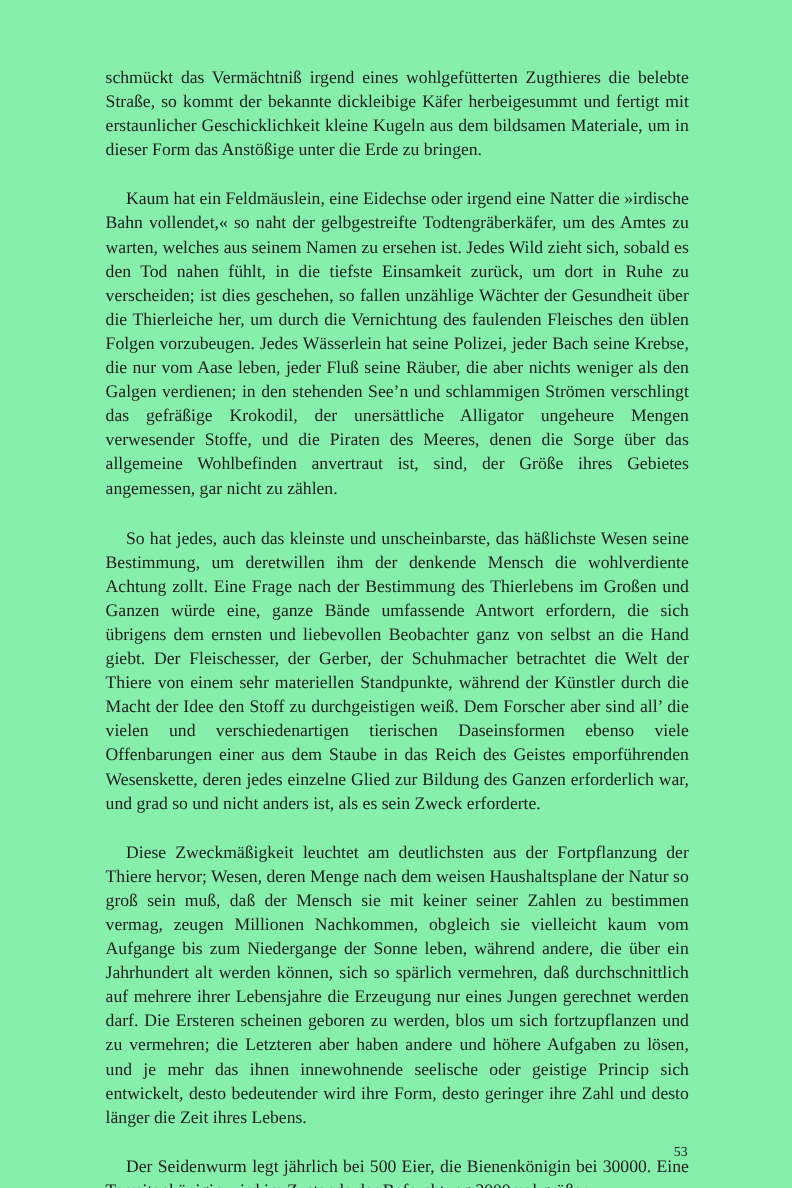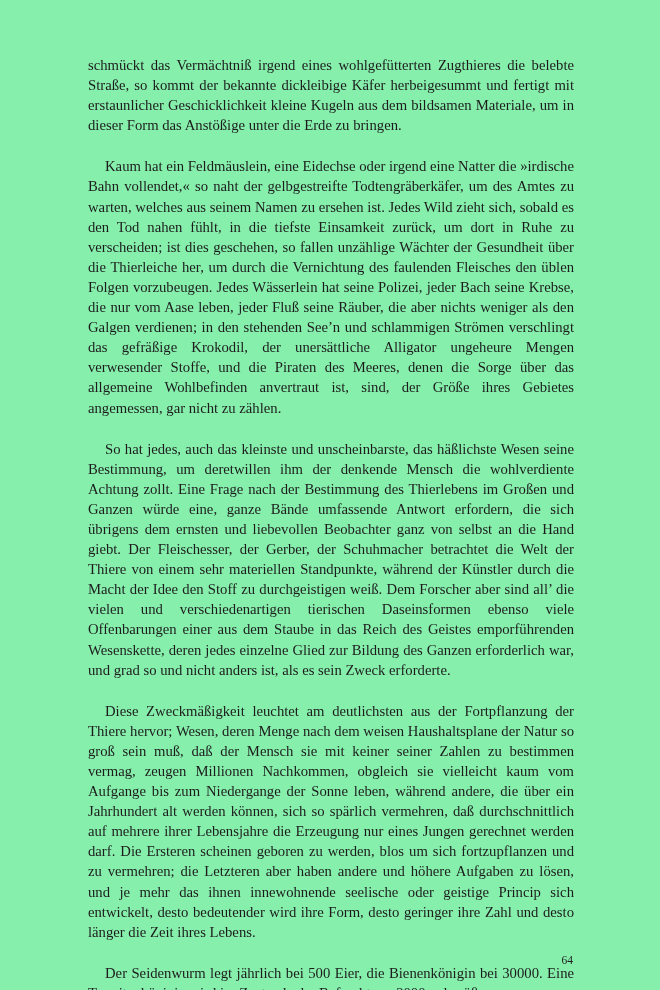--- a/index.html
+++ b/index.html
@@ -53,14 +53,14 @@
 <body>
 
 <div class="page">
   <div class="text-block">
       <p class="para">schmückt das Vermächtniß irgend eines wohlgefütterten Zugthieres die belebte Straße, so kommt der bekannte dickleibige Käfer herbeigesummt und fertigt mit erstaunlicher Geschicklichkeit kleine Kugeln aus dem bildsamen Materiale, um in dieser Form das Anstößige unter die Erde zu bringen.</p>
       <p class="para indent">Kaum hat ein Feldmäuslein, eine Eidechse oder irgend eine Natter die »irdische Bahn vollendet,« so naht der gelbgestreifte Todtengräberkäfer, um des Amtes zu warten, welches aus seinem Namen zu ersehen ist. Jedes Wild zieht sich, sobald es den Tod nahen fühlt, in die tiefste Einsamkeit zurück, um dort in Ruhe zu verscheiden; ist dies geschehen, so fallen unzählige Wächter der Gesundheit über die Thierleiche her, um durch die Vernichtung des faulenden Fleisches den üblen Folgen vorzubeugen. Jedes Wässerlein hat seine Polizei, jeder Bach seine Krebse, die nur vom Aase leben, jeder Fluß seine Räuber, die aber nichts weniger als den Galgen verdienen; in den stehenden See’n und schlammigen Strömen verschlingt das gefräßige Krokodil, der unersättliche Alligator ungeheure Mengen verwesender Stoffe, und die Piraten des Meeres, denen die Sorge über das allgemeine Wohlbefinden anvertraut ist, sind, der Größe ihres Gebietes angemessen, gar nicht zu zählen.</p>
       <p class="para indent">So hat jedes, auch das kleinste und unscheinbarste, das häßlichste Wesen seine Bestimmung, um deretwillen ihm der denkende Mensch die wohlverdiente Achtung zollt. Eine Frage nach der Bestimmung des Thierlebens im Großen und Ganzen würde eine, ganze Bände umfassende Antwort erfordern, die sich übrigens dem ernsten und liebevollen Beobachter ganz von selbst an die Hand giebt. Der Fleischesser, der Gerber, der Schuhmacher betrachtet die Welt der Thiere von einem sehr materiellen Standpunkte, während der Künstler durch die Macht der Idee den Stoff zu durchgeistigen weiß. Dem Forscher aber sind all’ die vielen und verschiedenartigen tierischen Daseinsformen ebenso viele Offenbarungen einer aus dem Staube in das Reich des Geistes emporführenden Wesenskette, deren jedes einzelne Glied zur Bildung des Ganzen erforderlich war, und grad so und nicht anders ist, als es sein Zweck erforderte.</p>
       <p class="para indent">Diese Zweckmäßigkeit leuchtet am deutlichsten aus der Fortpflanzung der Thiere hervor; Wesen, deren Menge nach dem weisen Haushaltsplane der Natur so groß sein muß, daß der Mensch sie mit keiner seiner Zahlen zu bestimmen vermag, zeugen Millionen Nachkommen, obgleich sie vielleicht kaum vom Aufgange bis zum Niedergange der Sonne leben, während andere, die über ein Jahrhundert alt werden können, sich so spärlich vermehren, daß durchschnittlich auf mehrere ihrer Lebensjahre die Erzeugung nur eines Jungen gerechnet werden darf. Die Ersteren scheinen geboren zu werden, blos um sich fortzupflanzen und zu vermehren; die Letzteren aber haben andere und höhere Aufgaben zu lösen, und je mehr das ihnen innewohnende seelische oder geistige Princip sich entwickelt, desto bedeutender wird ihre Form, desto geringer ihre Zahl und desto länger die Zeit ihres Lebens.</p>
       <p class="para indent">Der Seidenwurm legt jährlich bei 500 Eier, die Bienenkönigin bei 30000. Eine Termitenkönigin wird im Zustande der Befruchtung 2000mal größer</p>
     </div>
-  <div class="page-number">64</div>
+  <div class="page-number">53</div>
 </div>
 
 </body></html>

